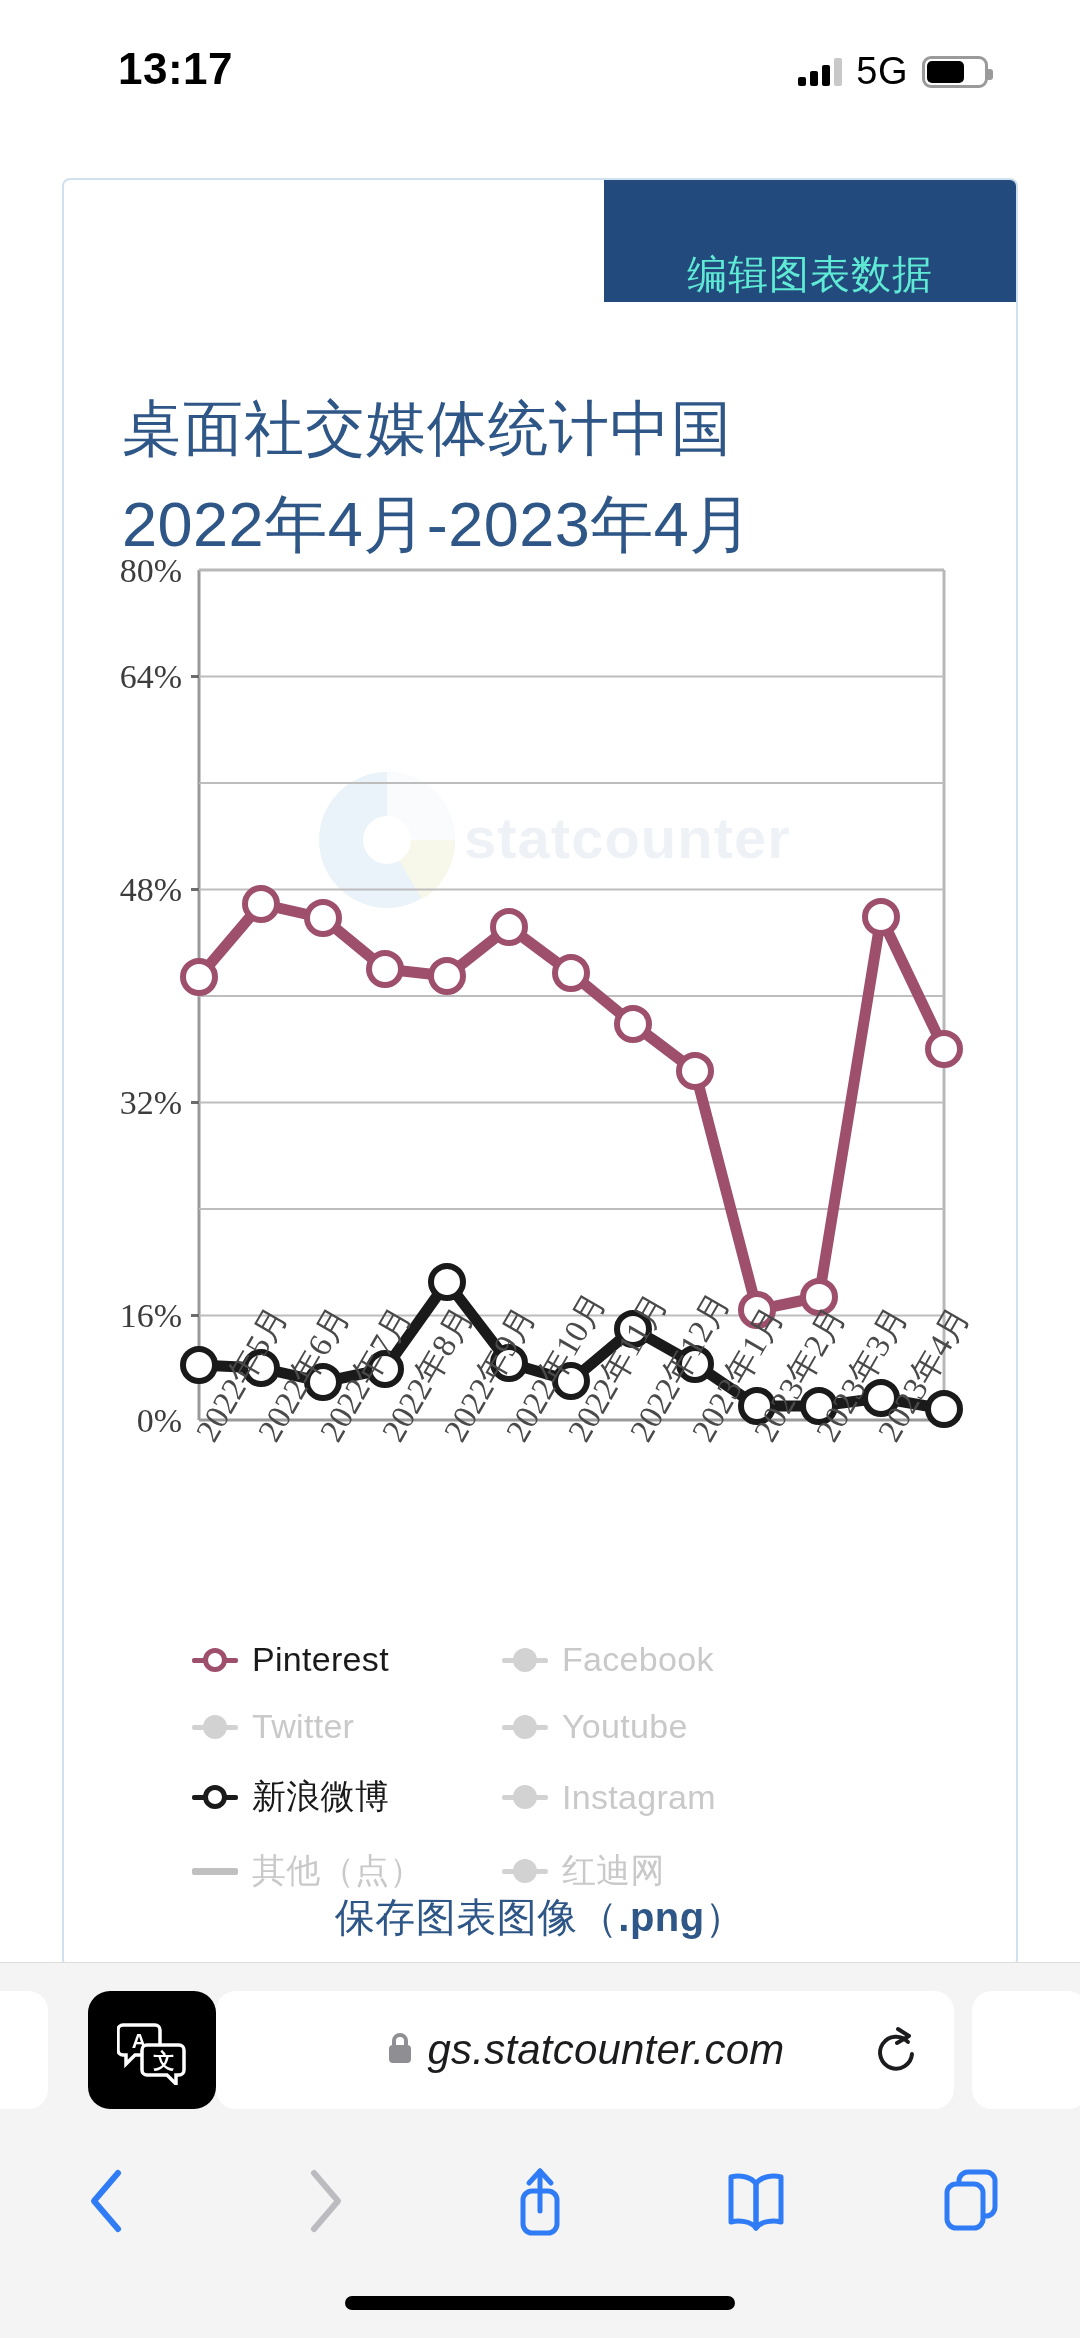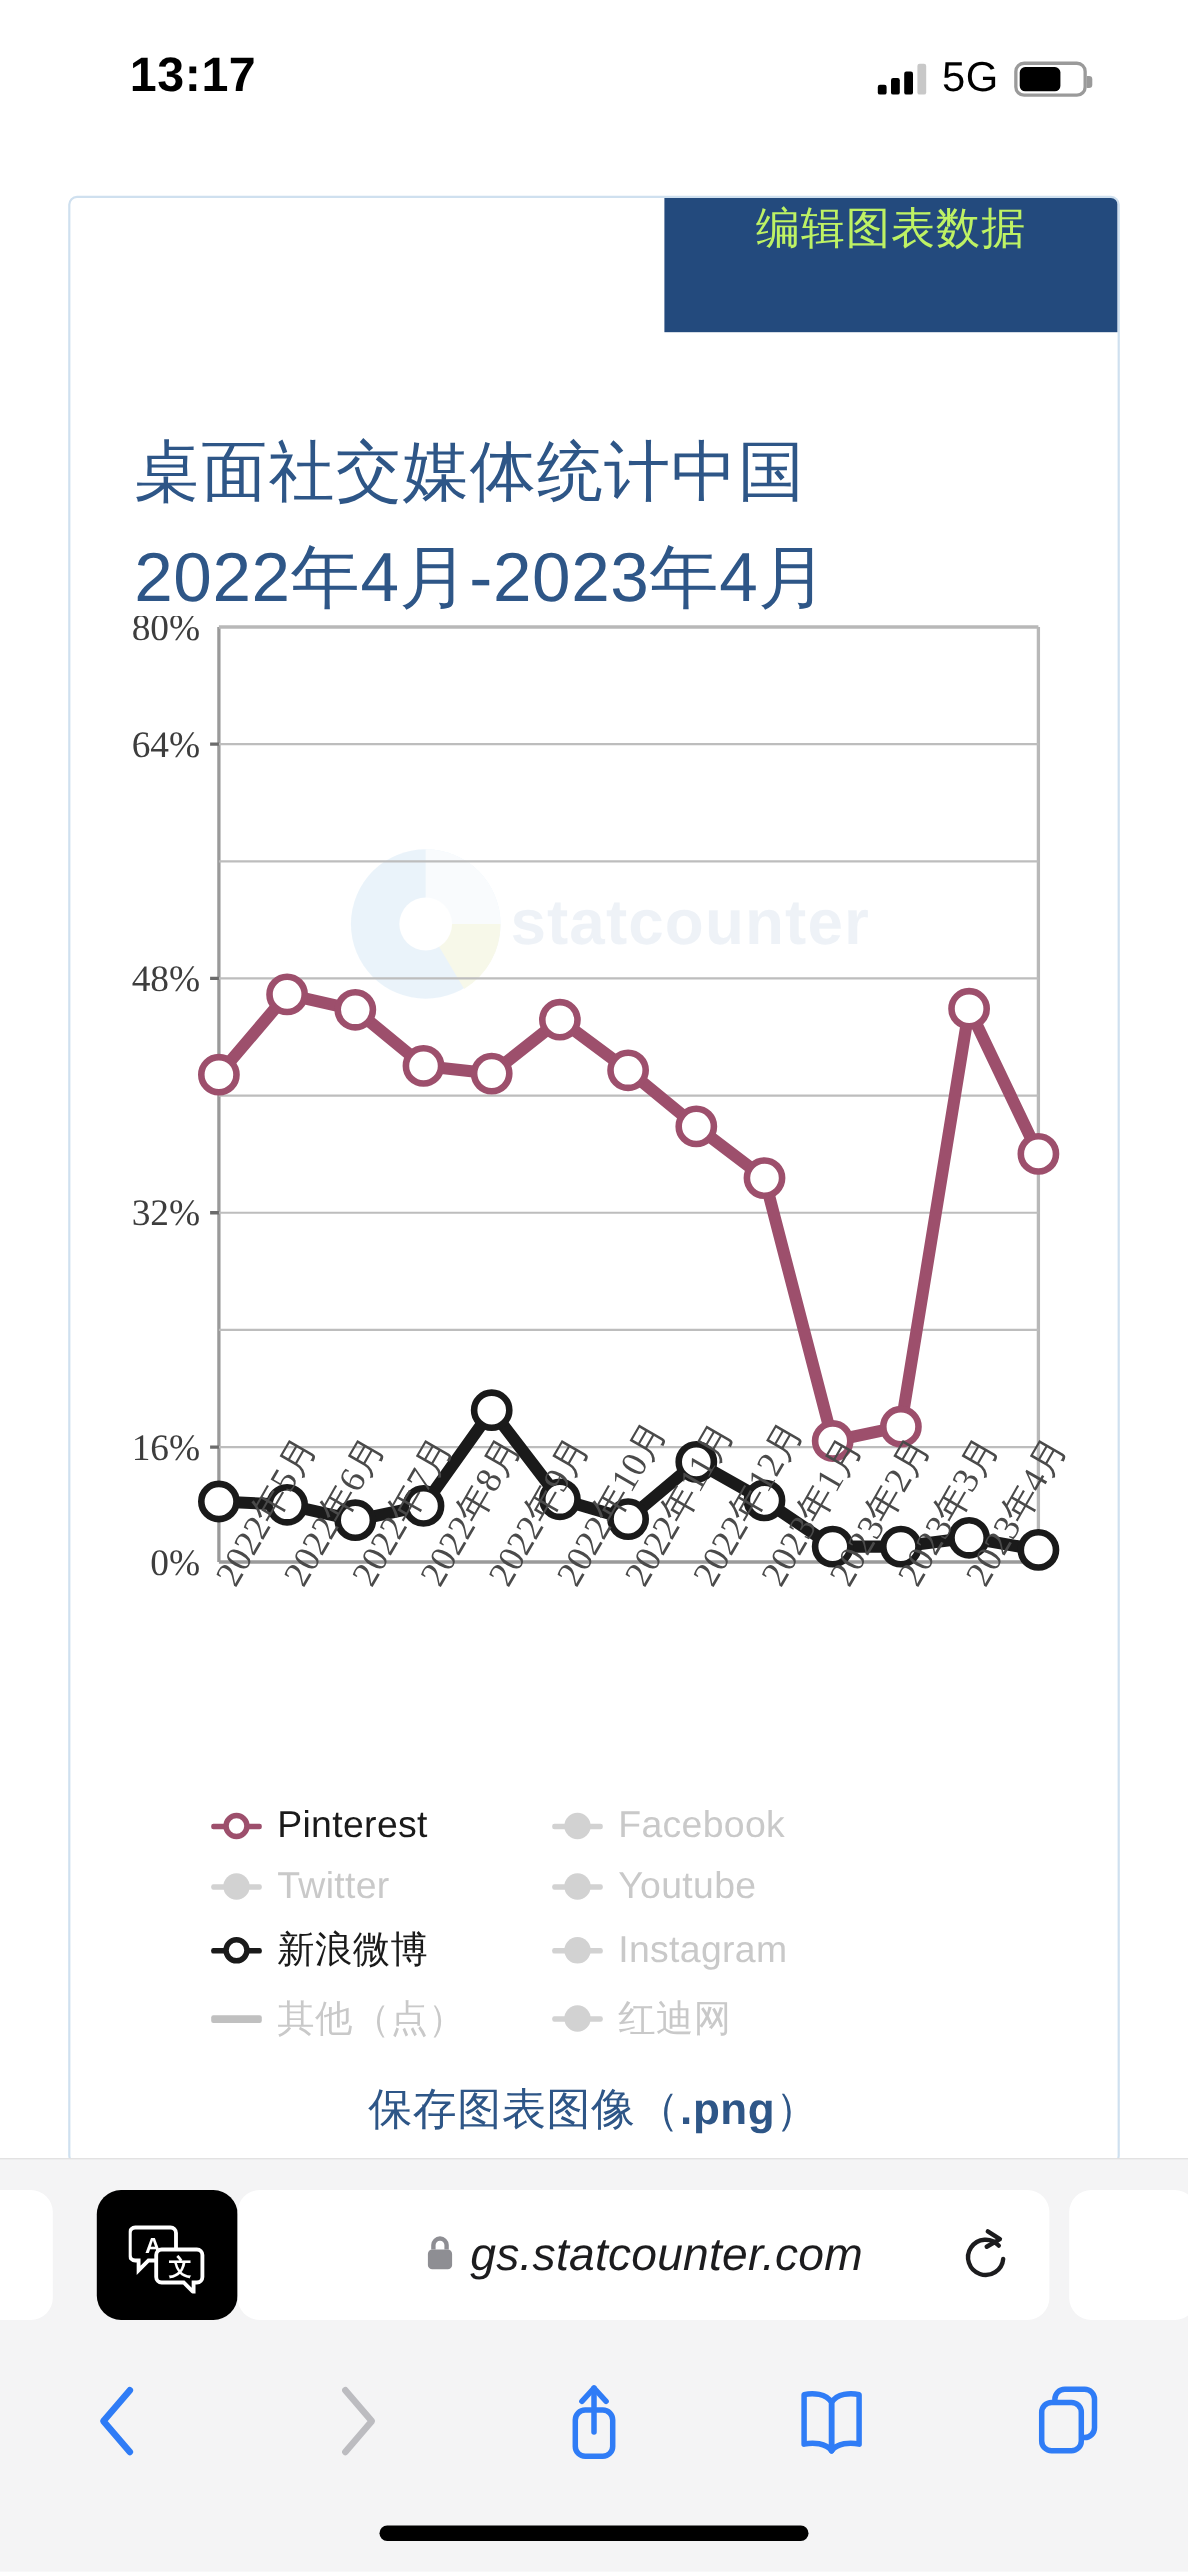--- a/index.html
+++ b/index.html
@@ -42,22 +42,22 @@
   }
 
   
   .card {
     position: absolute; left: 62px; top: 178px; width: 956px; height: 1790px;
     background:#fff; border: 2px solid #cfe0ef; border-radius: 8px;
     overflow: hidden;
   }
   .edit-btn {
     position: absolute; right: 0; top: 0; width: 412px; height: 122px;
-    background:#234a7d; color:#bef264;
-    display:flex; align-items:flex-start; justify-content:center;
+    background:#234a7d; color:#5eead4;
+    display:flex; align-items:flex-end; justify-content:center;
     font-size: 40px; letter-spacing: 1px;
   }
   .titles { position: absolute; left: 58px; top: 168px; }
   .title-main {
     font-size: 60px; color:#2e5687; font-weight: 400;
     letter-spacing: 1px; line-height: 1.1; margin-top: 48px;
   }
   .title-sub {
     font-size: 63px; color:#2e5687; font-weight: 400;
     margin-top: 20px; letter-spacing: 0.5px;
@@ -66,21 +66,21 @@
   
   .chart-wrap {
     position: absolute; left: 0; top: 380px; width: 956px; height: 1120px;
   }
   .chart-svg { display:block; }
 
   
   .legend {
     position: absolute; left: 128px; top: 1460px;
     width: 700px;
-    display: grid; grid-template-columns: 310px 1fr; row-gap: 16px;
+    display: grid; grid-template-columns: 310px 1fr; row-gap: 28px;
   }
   .legend-item { display:flex; align-items:center; gap: 14px; }
   .legend-item .lbl { font-size: 34px; letter-spacing: .3px; }
   .legend-item.on .lbl { color:#1a1a1a; }
   .legend-item.off .lbl { color:#c9c9c9; }
   .mark { width: 46px; height: 28px; position: relative; flex: 0 0 46px; }
   .mark .bar {
     position:absolute; left:0; top: 12px; width: 46px; height: 5px; border-radius: 2px;
   }
   .mark .ring {

